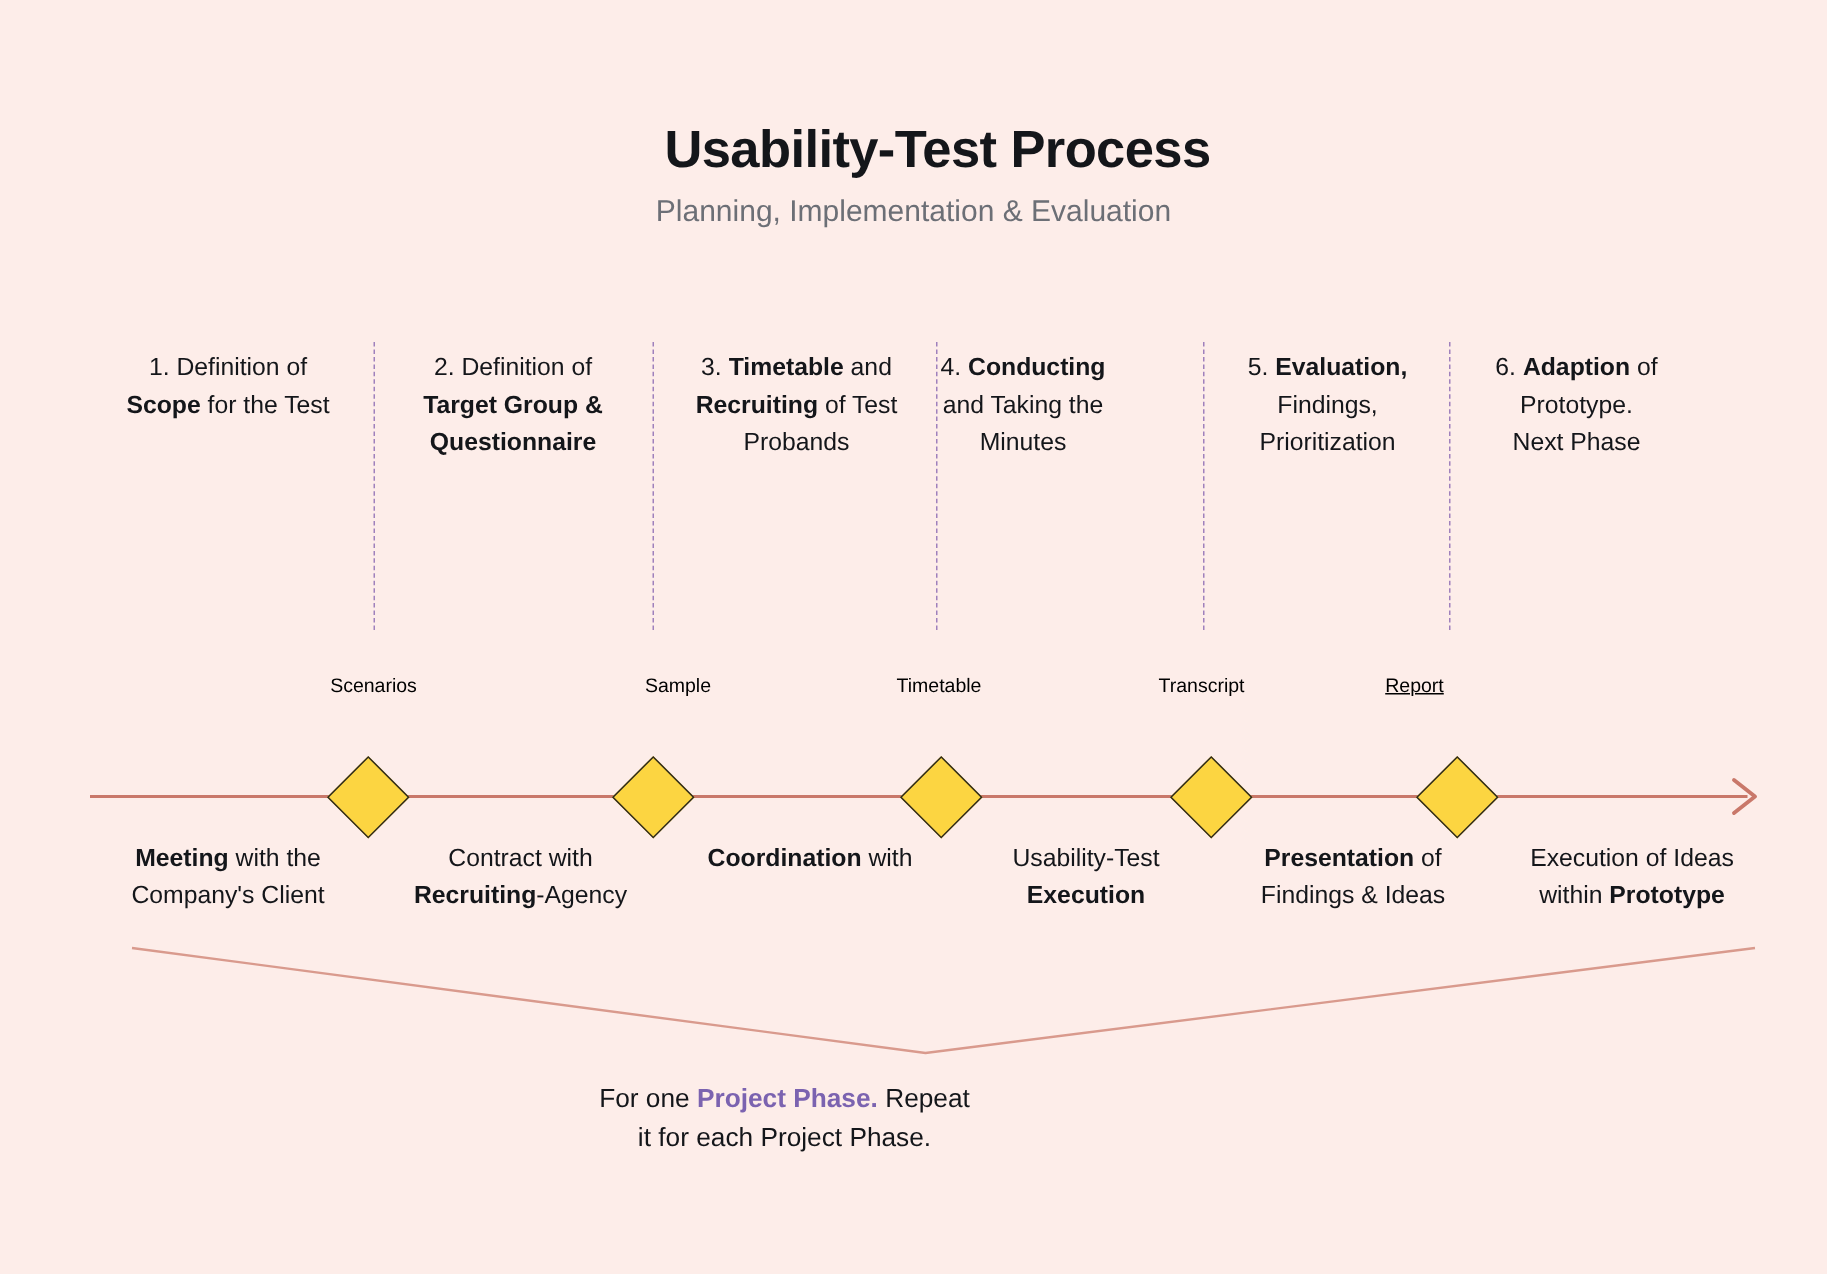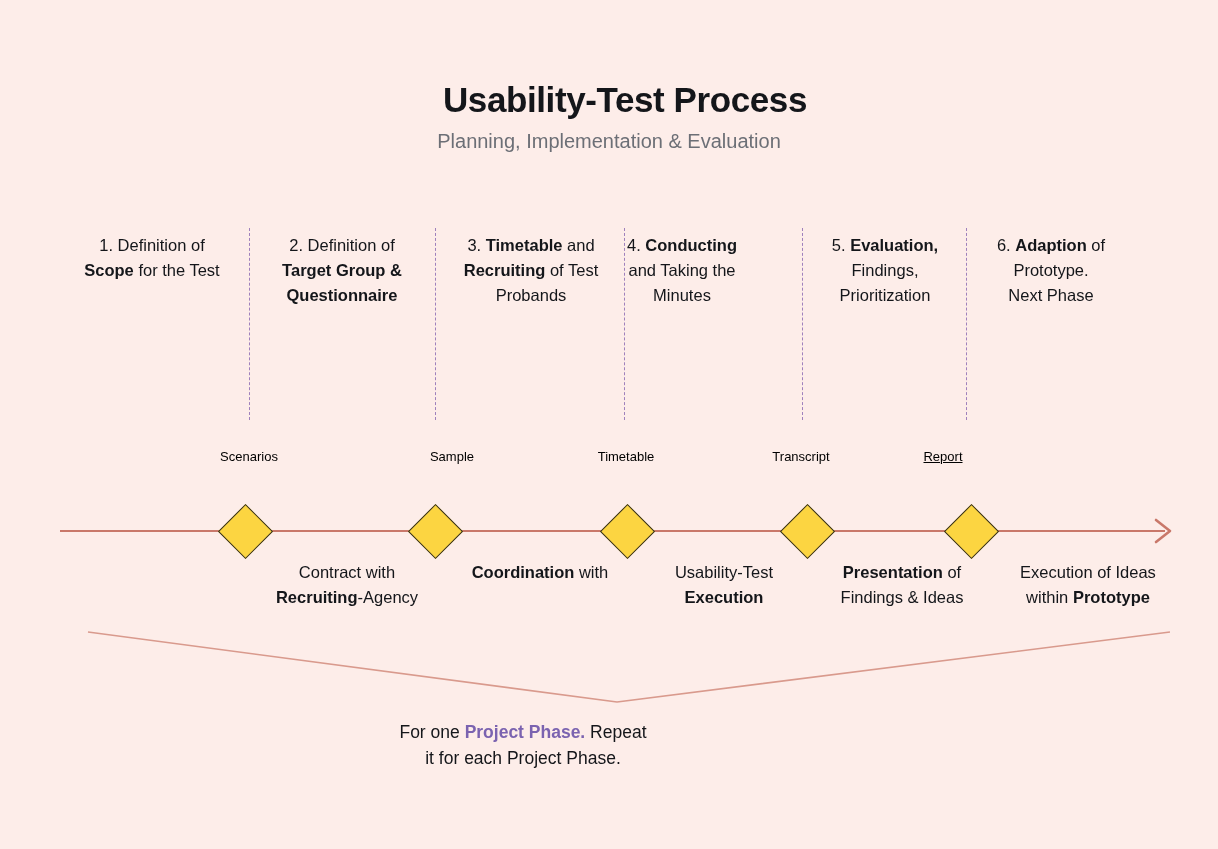--- a/index.html
+++ b/index.html
@@ -193,20 +193,24 @@
   <svg id="timeline-arrow" viewBox="0 0 26 32">
     <polyline points="6,5 20,16 6,27" fill="none" stroke="#c9786a" stroke-width="2.6" stroke-linecap="round" stroke-linejoin="round"></polyline>
   </svg>
 
   <div class="diamond" style="left:226px;"></div>
   <div class="diamond" style="left:416px;"></div>
   <div class="diamond" style="left:608px;"></div>
   <div class="diamond" style="left:788px;"></div>
   <div class="diamond" style="left:952px;"></div>
 
+  <div class="bottom-label" style="left:56px;  width:192px;">
+      <div><b>Meeting</b><span> with the</span></div>
+      <div><span>Company's Client</span></div>
+    </div>
   <div class="bottom-label" style="left:251px; width:192px;">
       <div><span>Contract with</span></div>
       <div><b>Recruiting</b><span>-Agency</span></div>
     </div>
   <div class="bottom-label" style="left:444px; width:192px;">
       <div><b>Coordination</b><span> with</span></div>
     </div>
   <div class="bottom-label" style="left:628px; width:192px;">
       <div><span>Usability-Test</span></div>
       <div><b>Execution</b></div>

